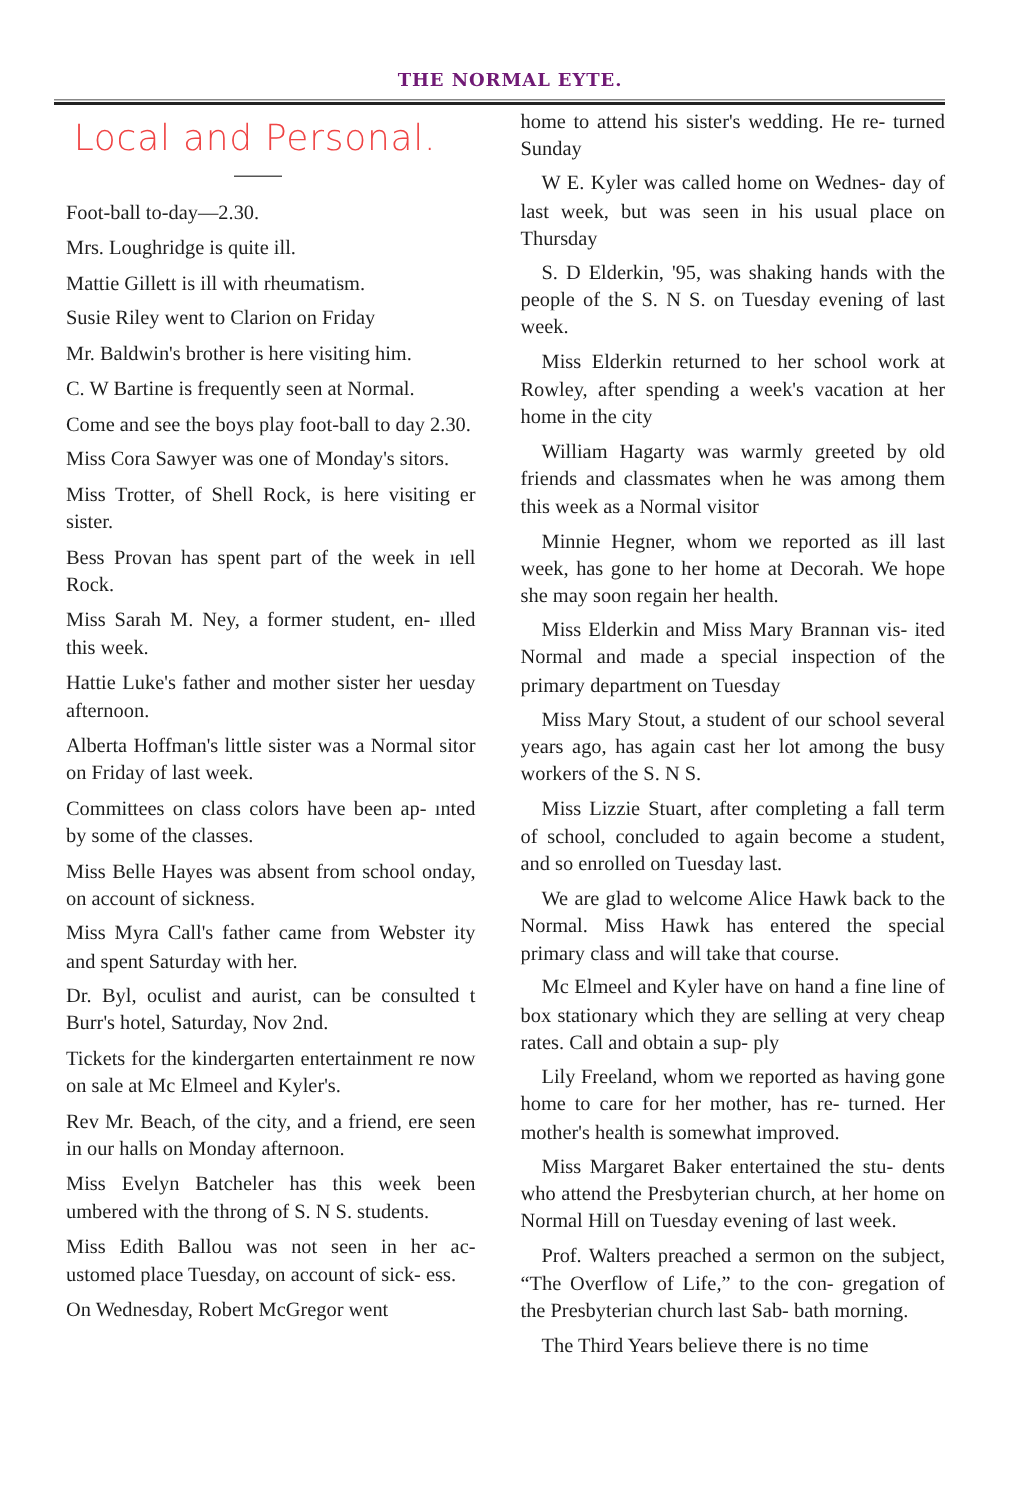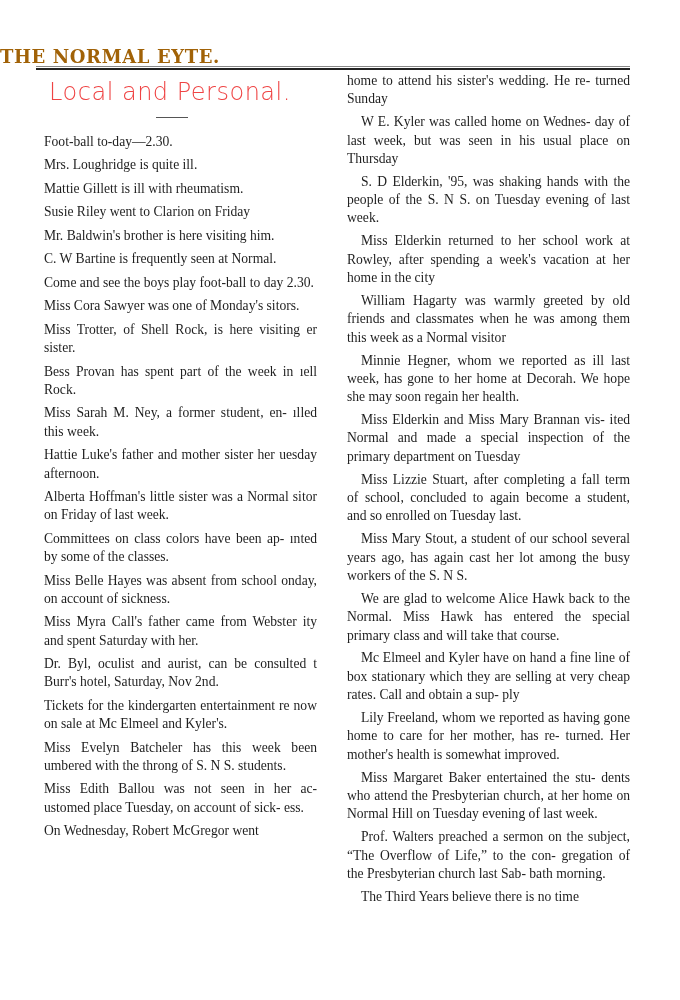--- a/index.html
+++ b/index.html
@@ -13,25 +13,26 @@
       position: relative;
       overflow: hidden;
       font-family: "Liberation Serif", "DejaVu Serif", serif;
       color: #1a1a1a;
     }
     .running-head {
       position: absolute;
       top: 46px;
       left: 0;
       width: 680px;
+      text-align: center;
       font-family: "DejaVu Serif", "Liberation Serif", serif;
       font-weight: bold;
-      font-size: 18px;
+      font-size: 12px;
       letter-spacing: 0.6px;
-      color: #a16207;
+      color: #701a75;
     }
     .rule-top {
       position: absolute;
       top: 68px;
       left: 36px;
       width: 594px;
       height: 2px;
       background: #222;
     }
     .rule-top-thin {
@@ -119,35 +120,36 @@
     <p class="para">Miss Trotter, of Shell Rock, is here visiting er sister.</p>
     <p class="para">Bess Provan has spent part of the week in ıell Rock.</p>
     <p class="para">Miss Sarah M. Ney, a former student, en- ılled this week.</p>
     <p class="para">Hattie Luke's father and mother sister her uesday afternoon.</p>
     <p class="para">Alberta Hoffman's little sister was a Normal sitor on Friday of last week.</p>
     <p class="para">Committees on class colors have been ap- ınted by some of the classes.</p>
     <p class="para">Miss Belle Hayes was absent from school onday, on account of sickness.</p>
     <p class="para">Miss Myra Call's father came from Webster ity and spent Saturday with her.</p>
     <p class="para">Dr. Byl, oculist and aurist, can be consulted t Burr's hotel, Saturday, Nov 2nd.</p>
     <p class="para">Tickets for the kindergarten entertainment re now on sale at Mc Elmeel and Kyler's.</p>
+    <p class="para">Rev Mr. Beach, of the city, and a friend, ere seen in our halls on Monday afternoon.</p>
     <p class="para">Miss Evelyn Batcheler has this week been umbered with the throng of S. N S. students.</p>
     <p class="para">Miss Edith Ballou was not seen in her ac- ustomed place Tuesday, on account of sick- ess.</p>
     <p class="para">On Wednesday, Robert McGregor went</p>
   </div>
 
   <div class="column col-right">
     <p class="para cont">home to attend his sister's wedding. He re- turned Sunday</p>
     <p class="para indent">W E. Kyler was called home on Wednes- day of last week, but was seen in his usual place on Thursday</p>
     <p class="para indent">S. D Elderkin, '95, was shaking hands with the people of the S. N S. on Tuesday evening of last week.</p>
     <p class="para indent">Miss Elderkin returned to her school work at Rowley, after spending a week's vacation at her home in the city</p>
     <p class="para indent">William Hagarty was warmly greeted by old friends and classmates when he was among them this week as a Normal visitor</p>
     <p class="para indent">Minnie Hegner, whom we reported as ill last week, has gone to her home at Decorah. We hope she may soon regain her health.</p>
     <p class="para indent">Miss Elderkin and Miss Mary Brannan vis- ited Normal and made a special inspection of the primary department on Tuesday</p>
+    <p class="para indent">Miss Mary Stout, a student of our school several years ago, has again cast her lot among the busy workers of the S. N S.</p>
     <p class="para indent">Miss Lizzie Stuart, after completing a fall term of school, concluded to again become a student, and so enrolled on Tuesday last.</p>
-    <p class="para indent">Miss Mary Stout, a student of our school several years ago, has again cast her lot among the busy workers of the S. N S.</p>
     <p class="para indent">We are glad to welcome Alice Hawk back to the Normal. Miss Hawk has entered the special primary class and will take that course.</p>
     <p class="para indent">Mc Elmeel and Kyler have on hand a fine line of box stationary which they are selling at very cheap rates. Call and obtain a sup- ply</p>
     <p class="para indent">Lily Freeland, whom we reported as having gone home to care for her mother, has re- turned. Her mother's health is somewhat improved.</p>
     <p class="para indent">Miss Margaret Baker entertained the stu- dents who attend the Presbyterian church, at her home on Normal Hill on Tuesday evening of last week.</p>
     <p class="para indent">Prof. Walters preached a sermon on the subject, “The Overflow of Life,” to the con- gregation of the Presbyterian church last Sab- bath morning.</p>
     <p class="para indent">The Third Years believe there is no time</p>
   </div>
 
 </div>
 

